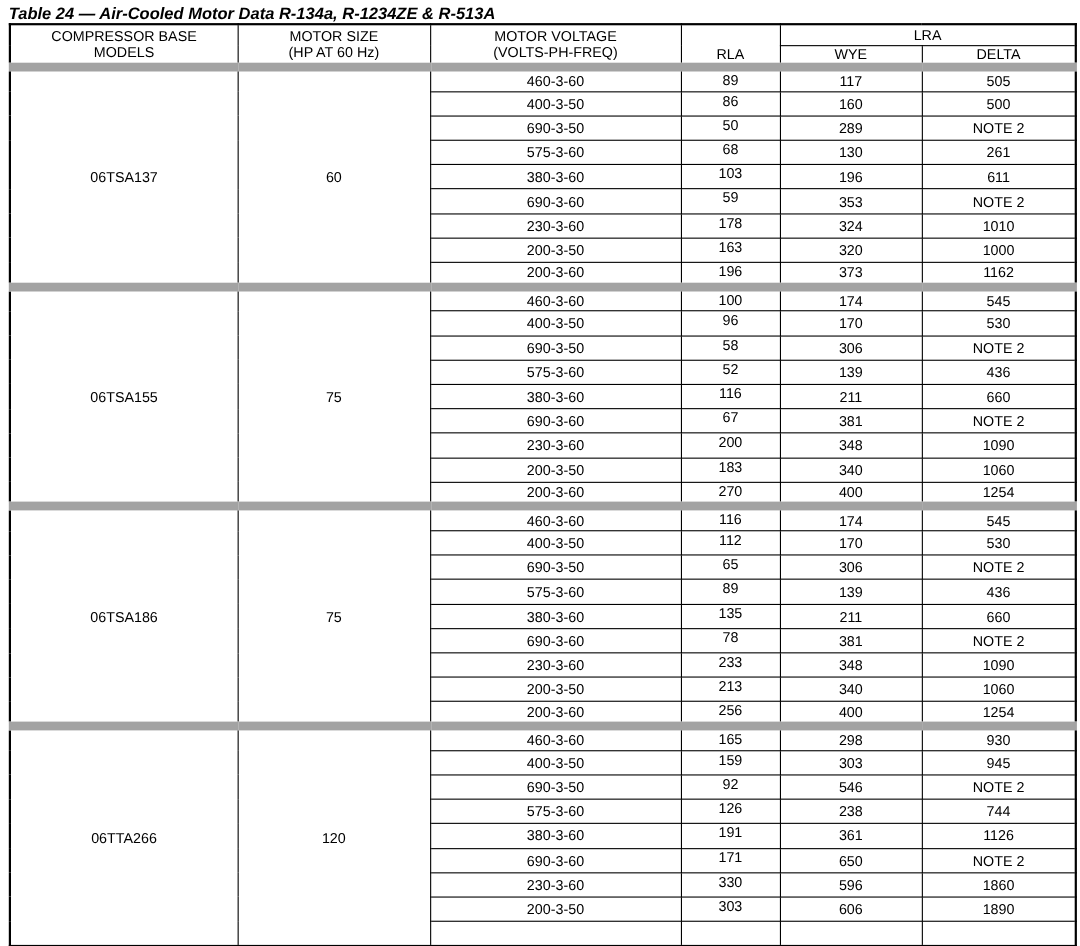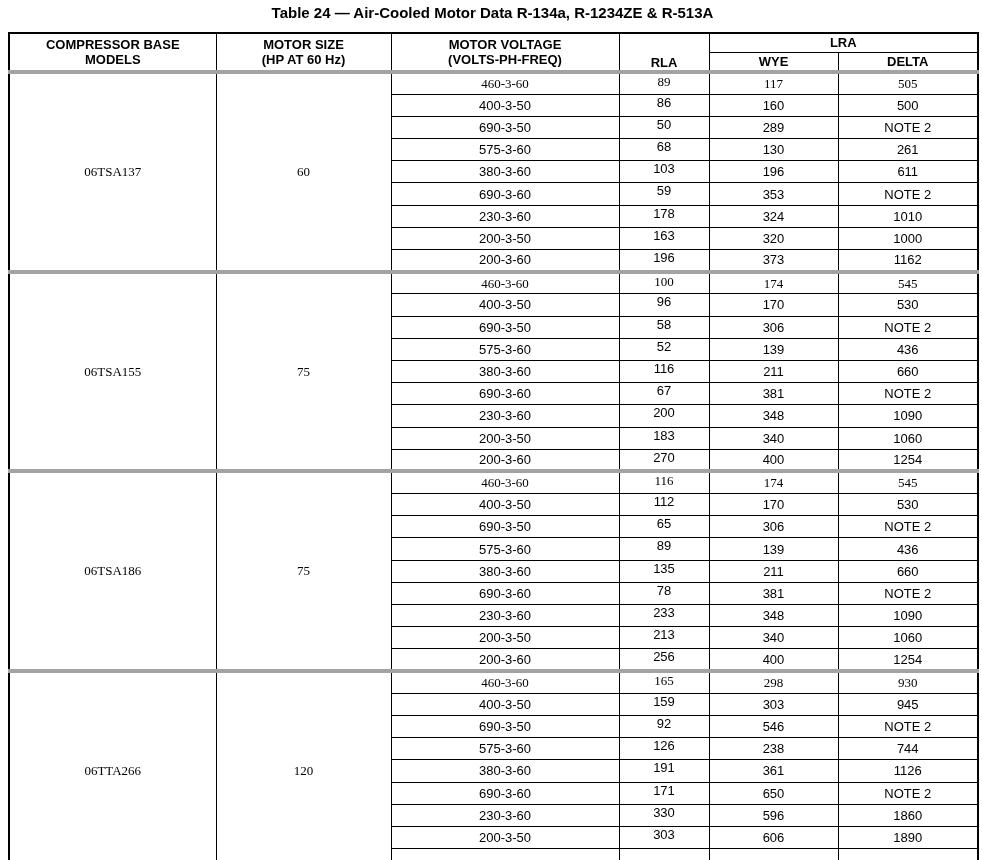--- a/index.html
+++ b/index.html
@@ -7,64 +7,64 @@
     padding: 0;
     width: 982px;
     height: 860px;
     overflow: hidden;
     background: #ffffff;
     font-family: "Liberation Sans", sans-serif;
     color: #000000;
   }
   .page-title {
     padding-top: 4px;
-    margin: 0 0 11px 0;
+    margin: 0 0 0 0;
     width: 969px;
     margin-left: 8px;
-    text-align: center;
     font-size: 15px;
     line-height: 17px;
     font-weight: bold;
     white-space: nowrap;
+    font-style: italic;
   }
   table.motor-table {
     border-collapse: collapse;
     margin-left: 8px;
     table-layout: fixed;
     width: 969px;
   }
   table.motor-table th,
   table.motor-table td {
     border: 1px solid #000000;
     padding: 0;
     text-align: center;
     font-size: 13px;
     overflow: hidden;
     white-space: nowrap;
   }
   table.motor-table {
     border: 2px solid #000000;
   }
   thead th {
-    font-weight: bold;
+    font-weight: normal;
     line-height: 15px;
   }
   thead tr.hrow-1 { height: 19px; }
   thead tr.hrow-2 { height: 20px; }
   thead th .hline { display: block; }
   th.rla-header {
     vertical-align: bottom;
     padding-bottom: 3px;
   }
   thead tr:last-child th,
   th[rowspan="2"] {
     border-bottom-width: 2px;
   }
   tbody tr { height: 22.2px; }
-  tbody tr.group-start td { border-top: 4px solid #a3a3a3; font-family: Liberation Serif, serif; }
+  tbody tr.group-start td { border-top: 8px solid #a3a3a3; }
   td.model-cell, td.size-cell {
     vertical-align: middle;
     font-size: 13px;
   }
   td.voltage-cell, td.wye-cell, td.delta-cell {
     vertical-align: middle;
     padding-top: 3px;
   }
   td.rla-cell {
     vertical-align: top;

